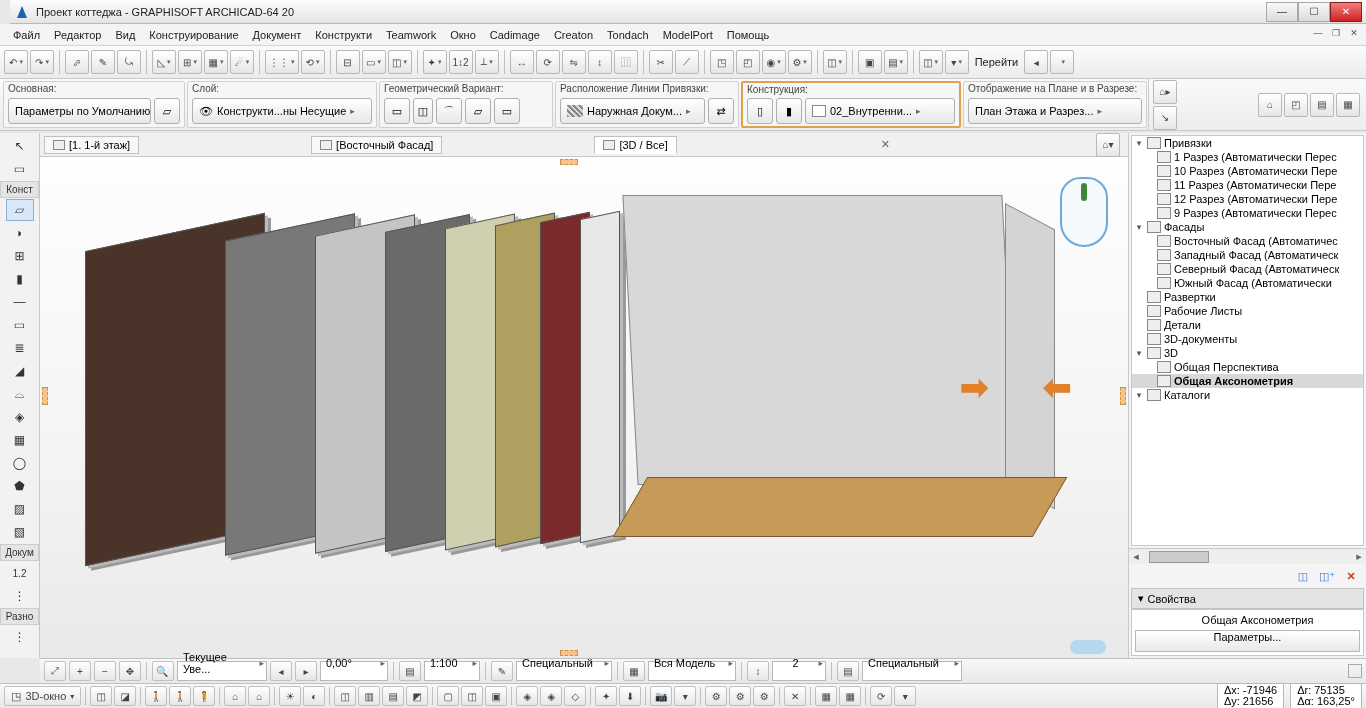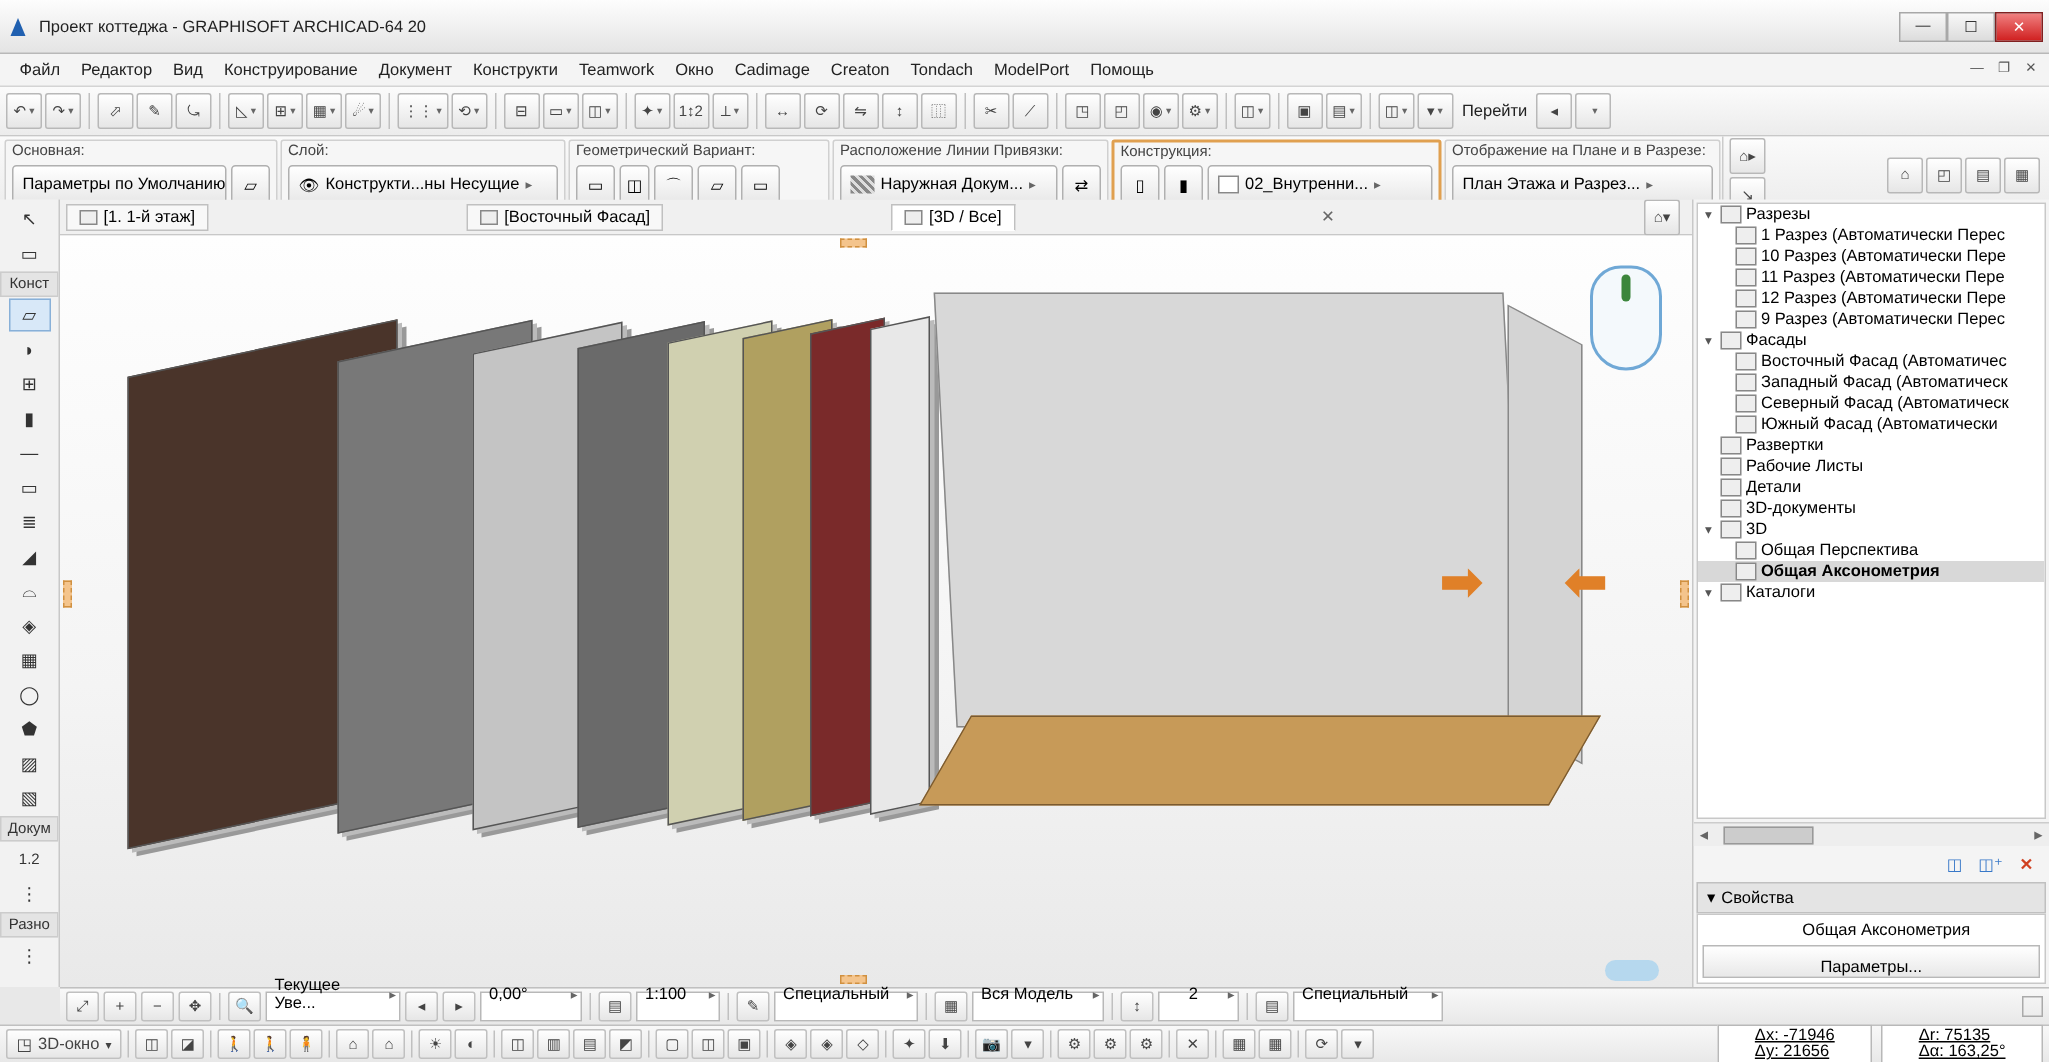--- a/index.html
+++ b/index.html
@@ -1,19 +1,19 @@
 <!DOCTYPE html>
 <html><head>
 <meta charset="utf-8">
 <style>
 * { margin:0; padding:0; box-sizing:border-box; font-family:Tahoma,"Segoe UI",Arial,sans-serif; font-size:11px; }
 body { background:#e8e8e8; overflow:hidden; width:1366px; height:708px; position:relative; }
 
 
-.titlebar { height:36px; background:linear-gradient(#fdfdfd,#e4e4e4); border-bottom:1px solid #b8b8b8; display:flex; align-items:center; padding:0 4px; }
+.titlebar { height:24px; background:linear-gradient(#fdfdfd,#e4e4e4); border-bottom:1px solid #b8b8b8; display:flex; align-items:center; padding:0 4px;margin-left:10px; }
 .titlebar .app-icon { width:16px; height:16px; margin-right:6px; display:flex; align-items:center; justify-content:center; }
 .titlebar .title-text { flex:1; color:#222; }
 .win-controls { display:flex; gap:0; }
 .win-btn { width:32px; height:20px; border:1px solid #a8a8a8; background:linear-gradient(#f8f8f8,#dcdcdc); display:flex; align-items:center; justify-content:center; font-size:10px; color:#333; }
 .win-btn.close { background:linear-gradient(#f08080,#d02020); color:#fff; border-color:#802020; }
 
 
 .menubar { height:22px; background:#f4f4f4; border-bottom:1px solid #d4d4d4; display:flex; align-items:center; padding:0 6px; position:relative; }
 .menubar .menu-item { padding:2px 7px; cursor:default; color:#222; }
 .menubar .mdi-controls { position:absolute; right:4px; top:2px; display:flex; gap:2px; }
@@ -76,28 +76,28 @@
 .tree-row .tw { width:10px; text-align:center; color:#555; font-size:9px; }
 .tree-row .ico { width:14px; height:12px; border:1px solid #888; display:inline-block; background:#eee; }
 .tree-indent-1 { padding-left:12px; }
 .tree-scrollbar { height:16px; background:#eee; border-top:1px solid #ccc; display:flex; align-items:center; }
 .right-actions { display:flex; justify-content:flex-end; gap:6px; padding:4px 6px; }
 .right-actions .ra { width:18px; height:16px; display:flex; align-items:center; justify-content:center; }
 .ra.red { color:#d04020; font-weight:bold; }
 .prop-header { background:#e4e4e4; border:1px solid #c0c0c0; padding:3px 6px; margin:0 2px; font-size:11px; display:flex; align-items:center; gap:4px; }
 .prop-body { background:#fff; border:1px solid #c8c8c8; margin:0 2px 2px; padding:3px; display:flex; flex-direction:column; gap:3px; }
 .prop-row { display:flex; align-items:center; gap:4px; }
-.prop-btn { flex:1; height:22px; border:1px solid #b8b8b8; background:linear-gradient(#fff,#e8e8e8); display:flex; align-items:flex-end; justify-content:center; }
+.prop-btn { flex:1; height:22px; border:1px solid #b8b8b8; background:linear-gradient(#fff,#e8e8e8); display:flex; align-items:flex-start; justify-content:center; }
 
 
 .status1 { position:absolute; left:40px; right:0; bottom:25px; height:25px; background:linear-gradient(#f8f8f8,#e8e8e8); border-top:1px solid #c0c0c0; display:flex; align-items:center; padding:0 4px; gap:3px; }
 .status2 { position:absolute; left:0; right:0; bottom:0; height:25px; background:linear-gradient(#f8f8f8,#e8e8e8); border-top:1px solid #c0c0c0; display:flex; align-items:center; padding:0 4px; gap:2px; }
 .sb-btn { width:22px; height:20px; border:1px solid #c0c0c0; background:linear-gradient(#fff,#e6e6e6); display:flex; align-items:center; justify-content:center; font-size:10px; color:#444; border-radius:2px; }
 .sb-sep { width:1px; height:18px; background:#c0c0c0; margin:0 2px; }
-.coord-box { background:#fff; border:1px solid #b8b8b8; padding:1px 24px; font-size:10px; display:flex; flex-direction:column; line-height:11px; margin-left:4px;text-decoration:underline; }
+.coord-box { background:#fff; border:1px solid #b8b8b8; padding:1px 6px; font-size:10px; display:flex; flex-direction:column; line-height:11px; margin-left:4px; }
 .sb-combo { height:20px; border:1px solid #b8b8b8; background:#fff; display:flex; align-items:center; padding:0 12px 16px 5px; font-size:10px; position:relative; }
 .sb-combo::after{content:"▸";position:absolute;right:2px;color:#666;font-size:9px;}
 
 
 .room-back { position:absolute; background:#d8d8d8; border:1px solid #888; }
 .room-floor { position:absolute; background:#c79a58; border:1px solid #7a5a30; }
 .room-side { position:absolute; background:#d4d4d4; border:1px solid #888; }
 
 
 .grip { position:absolute; width:18px; height:6px; background:#f4c48c; border:1px dashed #d09040; }
@@ -350,21 +350,21 @@
         <div style="position:absolute; right:22px; bottom:4px; width:36px; height:14px; background:#a0d0f0; border-radius:7px; opacity:0.7"></div>
       </div>
     </div>
   </div>
 
   <div class="right-panel">
     <div class="tree">
       <div class="tree-row">
           <span class="tw">▾</span>
           <span class="ico"></span>
-          <span>Разрезы</span>
+          <span>Привязки</span>
         </div>
       <div class="tree-row tree-indent-1">
           <span class="tw"></span>
           <span class="ico"></span>
           <span>1 Разрез (Автоматически Перес</span>
         </div>
       <div class="tree-row tree-indent-1">
           <span class="tw"></span>
           <span class="ico"></span>
           <span>10 Разрез (Автоматически Пере</span>

